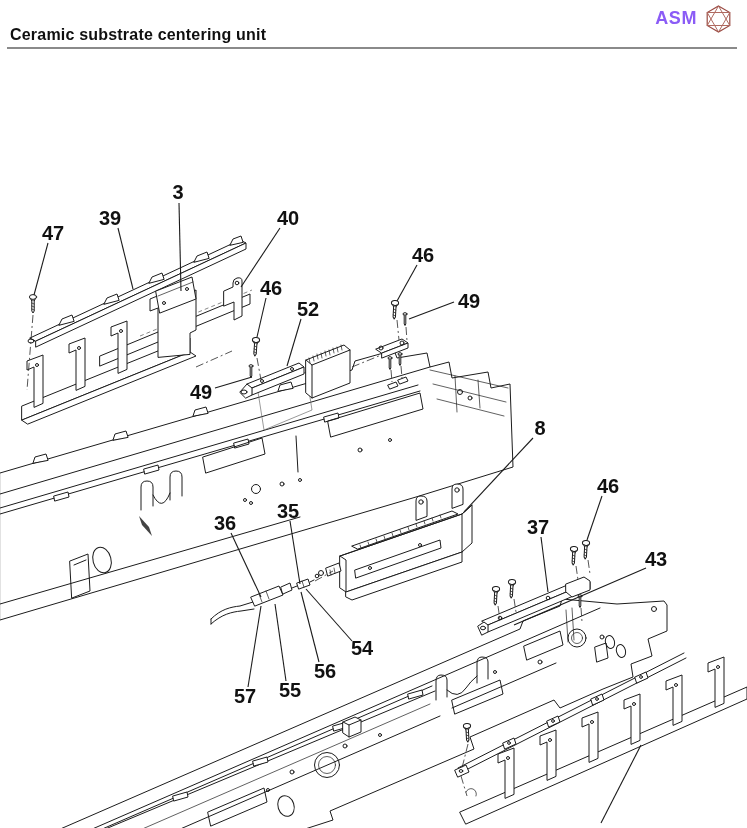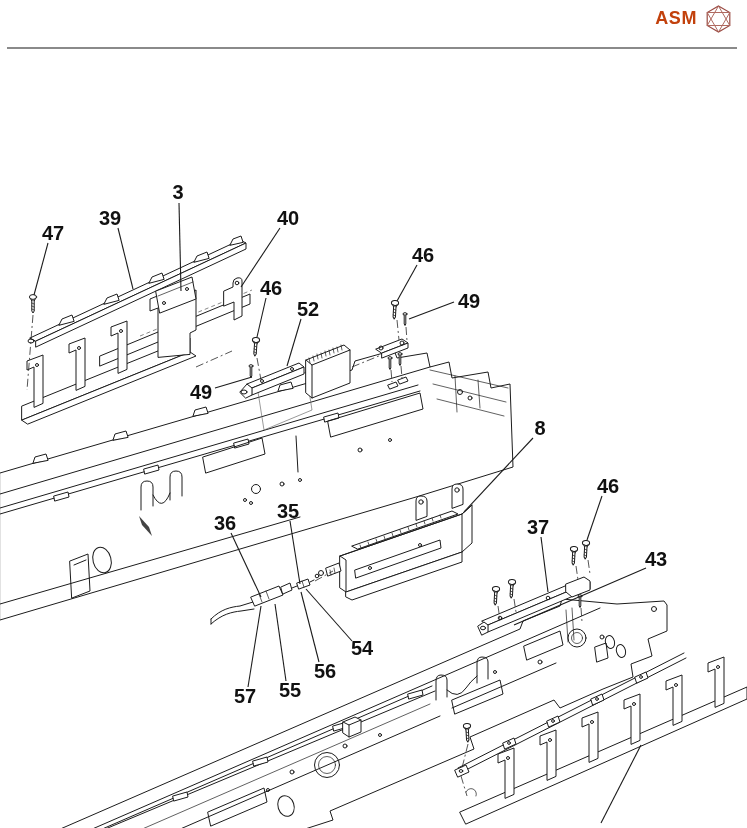--- a/index.html
+++ b/index.html
@@ -2,36 +2,37 @@
 <html><head>
 <meta charset="utf-8">
 <style>
   html,body{margin:0;padding:0;background:#ffffff;}
   .page{position:relative;width:747px;height:828px;background:#ffffff;overflow:hidden;
         font-family:"Liberation Sans",sans-serif;}
   .title{position:absolute;left:10px;top:27px;margin:0;font-size:16px;font-weight:bold;
          color:#101010;letter-spacing:.2px;line-height:1;}
   .rule{position:absolute;left:7px;top:47px;width:730px;height:2px;background:#8a8a8a;}
   .logo{position:absolute;top:4px;right:14px;display:flex;align-items:center;gap:7px;}
-  .logo-text{font-size:18px;font-weight:600;color:#c2410c;letter-spacing:.6px;}
+  .logo-text{font-size:18px;font-weight:600;color:#8b5cf6;letter-spacing:.6px;}
   svg.diagram{position:absolute;left:0;top:0;}
   .ln{stroke:#1c1c1c;stroke-width:1;fill:none;stroke-linejoin:round;stroke-linecap:round;}
   .fw{fill:#ffffff;}
   .thin{stroke-width:.7;}
   .dd{stroke:#2a2a2a;stroke-width:.8;stroke-dasharray:8 3 2 3;fill:none;}
   .ghost{stroke:#6f6f6f;stroke-width:.7;fill:none;}
   .fold{stroke:#555;stroke-width:.7;stroke-dasharray:4 3;fill:none;}
   .leader{stroke:#1b1b1b;stroke-width:1.1;}
   .callout{font-family:"Liberation Sans",sans-serif;font-size:20px;font-weight:bold;fill:#111111;}
 </style>
 </head>
 <body>
 
 <div class="page">
 
+  <h1 class="title">Ceramic substrate centering unit</h1>
   <div class="rule"></div>
 
   <div class="logo">
     <span class="logo-text">ASM</span>
     <svg width="29" height="29" viewBox="0 0 29 29">
       <polygon points="14.5,2 25.8,8.5 25.8,21.5 14.5,28 3.2,21.5 3.2,8.5" fill="none" stroke="#9a4a42" stroke-width="1.2"></polygon>
       <polygon points="14.5,2 25.8,21.5 3.2,21.5" fill="none" stroke="#b06a60" stroke-width="1"></polygon>
       <polygon points="14.5,28 25.8,8.5 3.2,8.5" fill="none" stroke="#b06a60" stroke-width="1"></polygon>
     </svg>
   </div>

